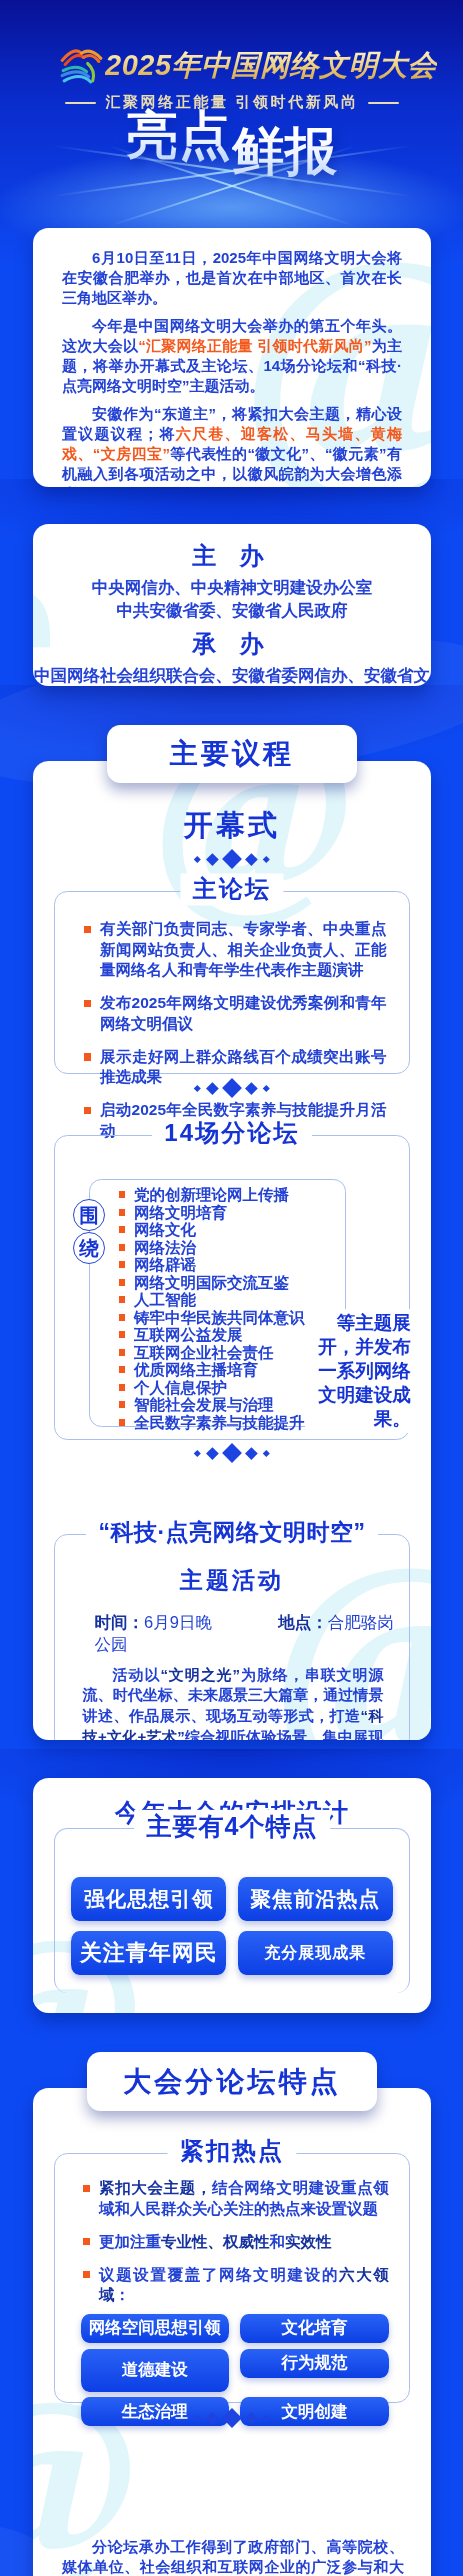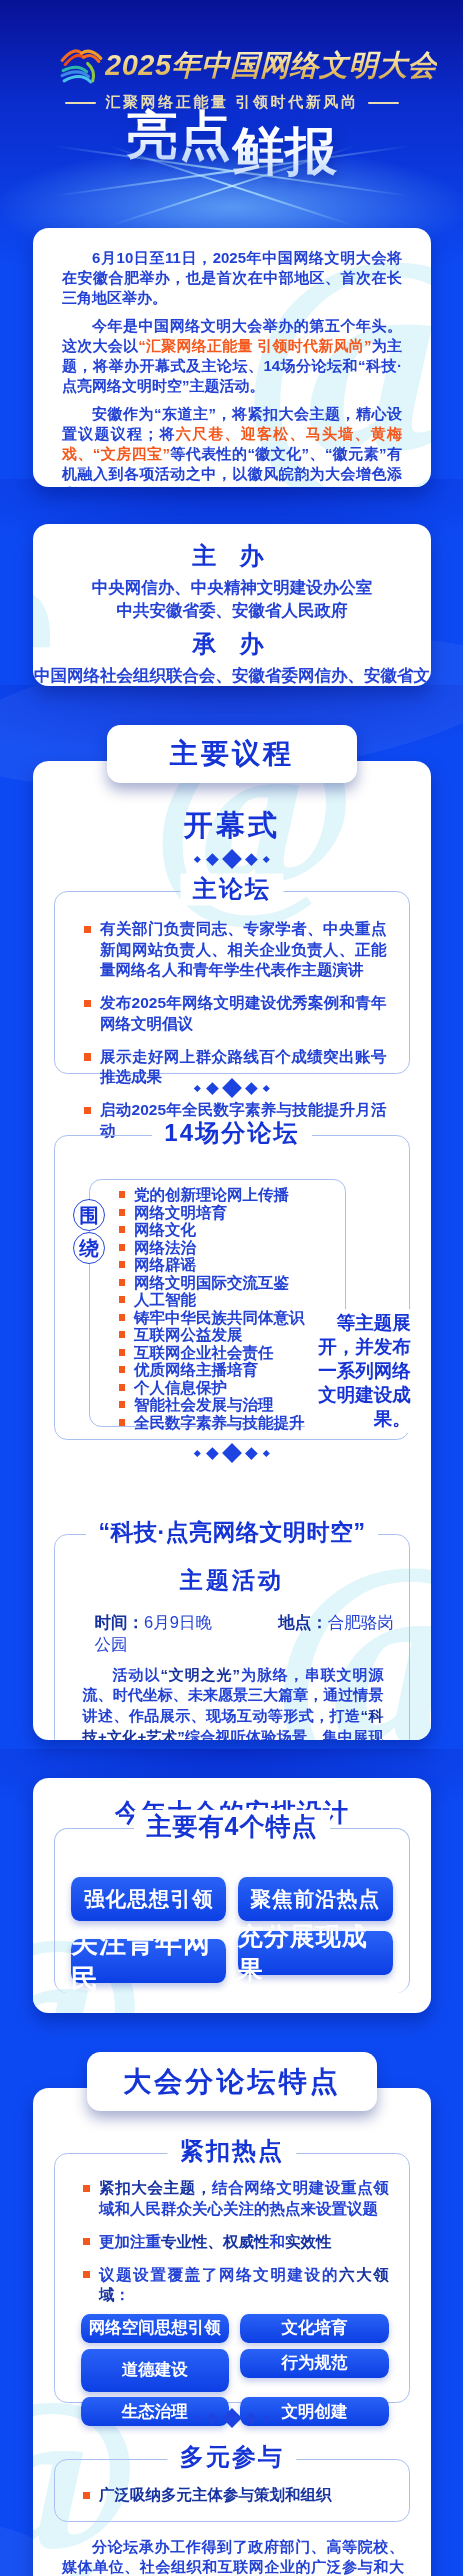--- a/index.html
+++ b/index.html
@@ -207,24 +207,24 @@
     <div class="sec-head" style="top:17.5px;font-size:25px;letter-spacing:1px;">今年大会的安排设计</div>
     <div class="sec-box" style="top:50px;height:164px;border-bottom:none;border-left-width:1px;border-right-width:1px;">
       <div class="sec-title" style="font-size:25px;letter-spacing:1px;">主要有4个特点</div>
       <div style="position:absolute;left:16.5px;right:16.5px;top:48px;display:grid;grid-template-columns:1fr 1fr;gap:10.3px 11.3px;">
         <div class="pill" style="height:44px;font-size:20.6px;letter-spacing:1px;">
             <span>强化思想引领</span>
           </div>
         <div class="pill" style="height:44px;font-size:20.6px;letter-spacing:1px;">
             <span>聚焦前沿热点</span>
           </div>
-        <div class="pill" style="height:44px;font-size:27px;letter-spacing:1px;margin-top:8px;">
+        <div class="pill" style="height:44px;font-size:22px;letter-spacing:1px;">
             <span>关注青年网民</span>
           </div>
-        <div class="pill" style="height:44px;font-size:25px;letter-spacing:1px;font-family:Liberation Mono, monospace;">
+        <div class="pill" style="height:44px;font-size:16px;letter-spacing:1px;font-family:Liberation Mono, monospace;">
             <span>充分展现成果</span>
           </div>
       </div>
     </div>
   </section>
 
   <div class="banner" style="top:2052px;width:290px;height:59px;">大会分论坛特点</div>
 
   <section class="card" style="top:2088px;height:971px;">
     <div class="wm" style="font-size:222px;left:-98px;top:278px;">@</div>
@@ -258,22 +258,18 @@
       </div>
     </div>
     <div class="divider" style="top:323px;">
         <i class="d1"></i>
         <i class="d2"></i>
         <i class="d3"></i>
         <i class="d2"></i>
         <i class="d1"></i>
       </div>
 
-    <div class="sec-box" style="top:371px;height:61px;">
-      <div class="sec-title">多元参与</div>
-      <div class="bullet" style="margin:25px 20.6px 0 26px;"><span class="sq"></span><span class="bold-blue">广泛吸纳多元主体参与策划和组织</span></div>
-    </div>
     <p class="para" style="position:absolute;left:29px;right:27px;top:449px;"><span>分论坛承办工作得到了政府部门、高等院校、媒体单位、社会组织和互联网企业的广泛参与和大力支持。邀请嘉宾充分体现了</span></p>
 
   </section>
 
 </div>
 
 
 </body></html>

